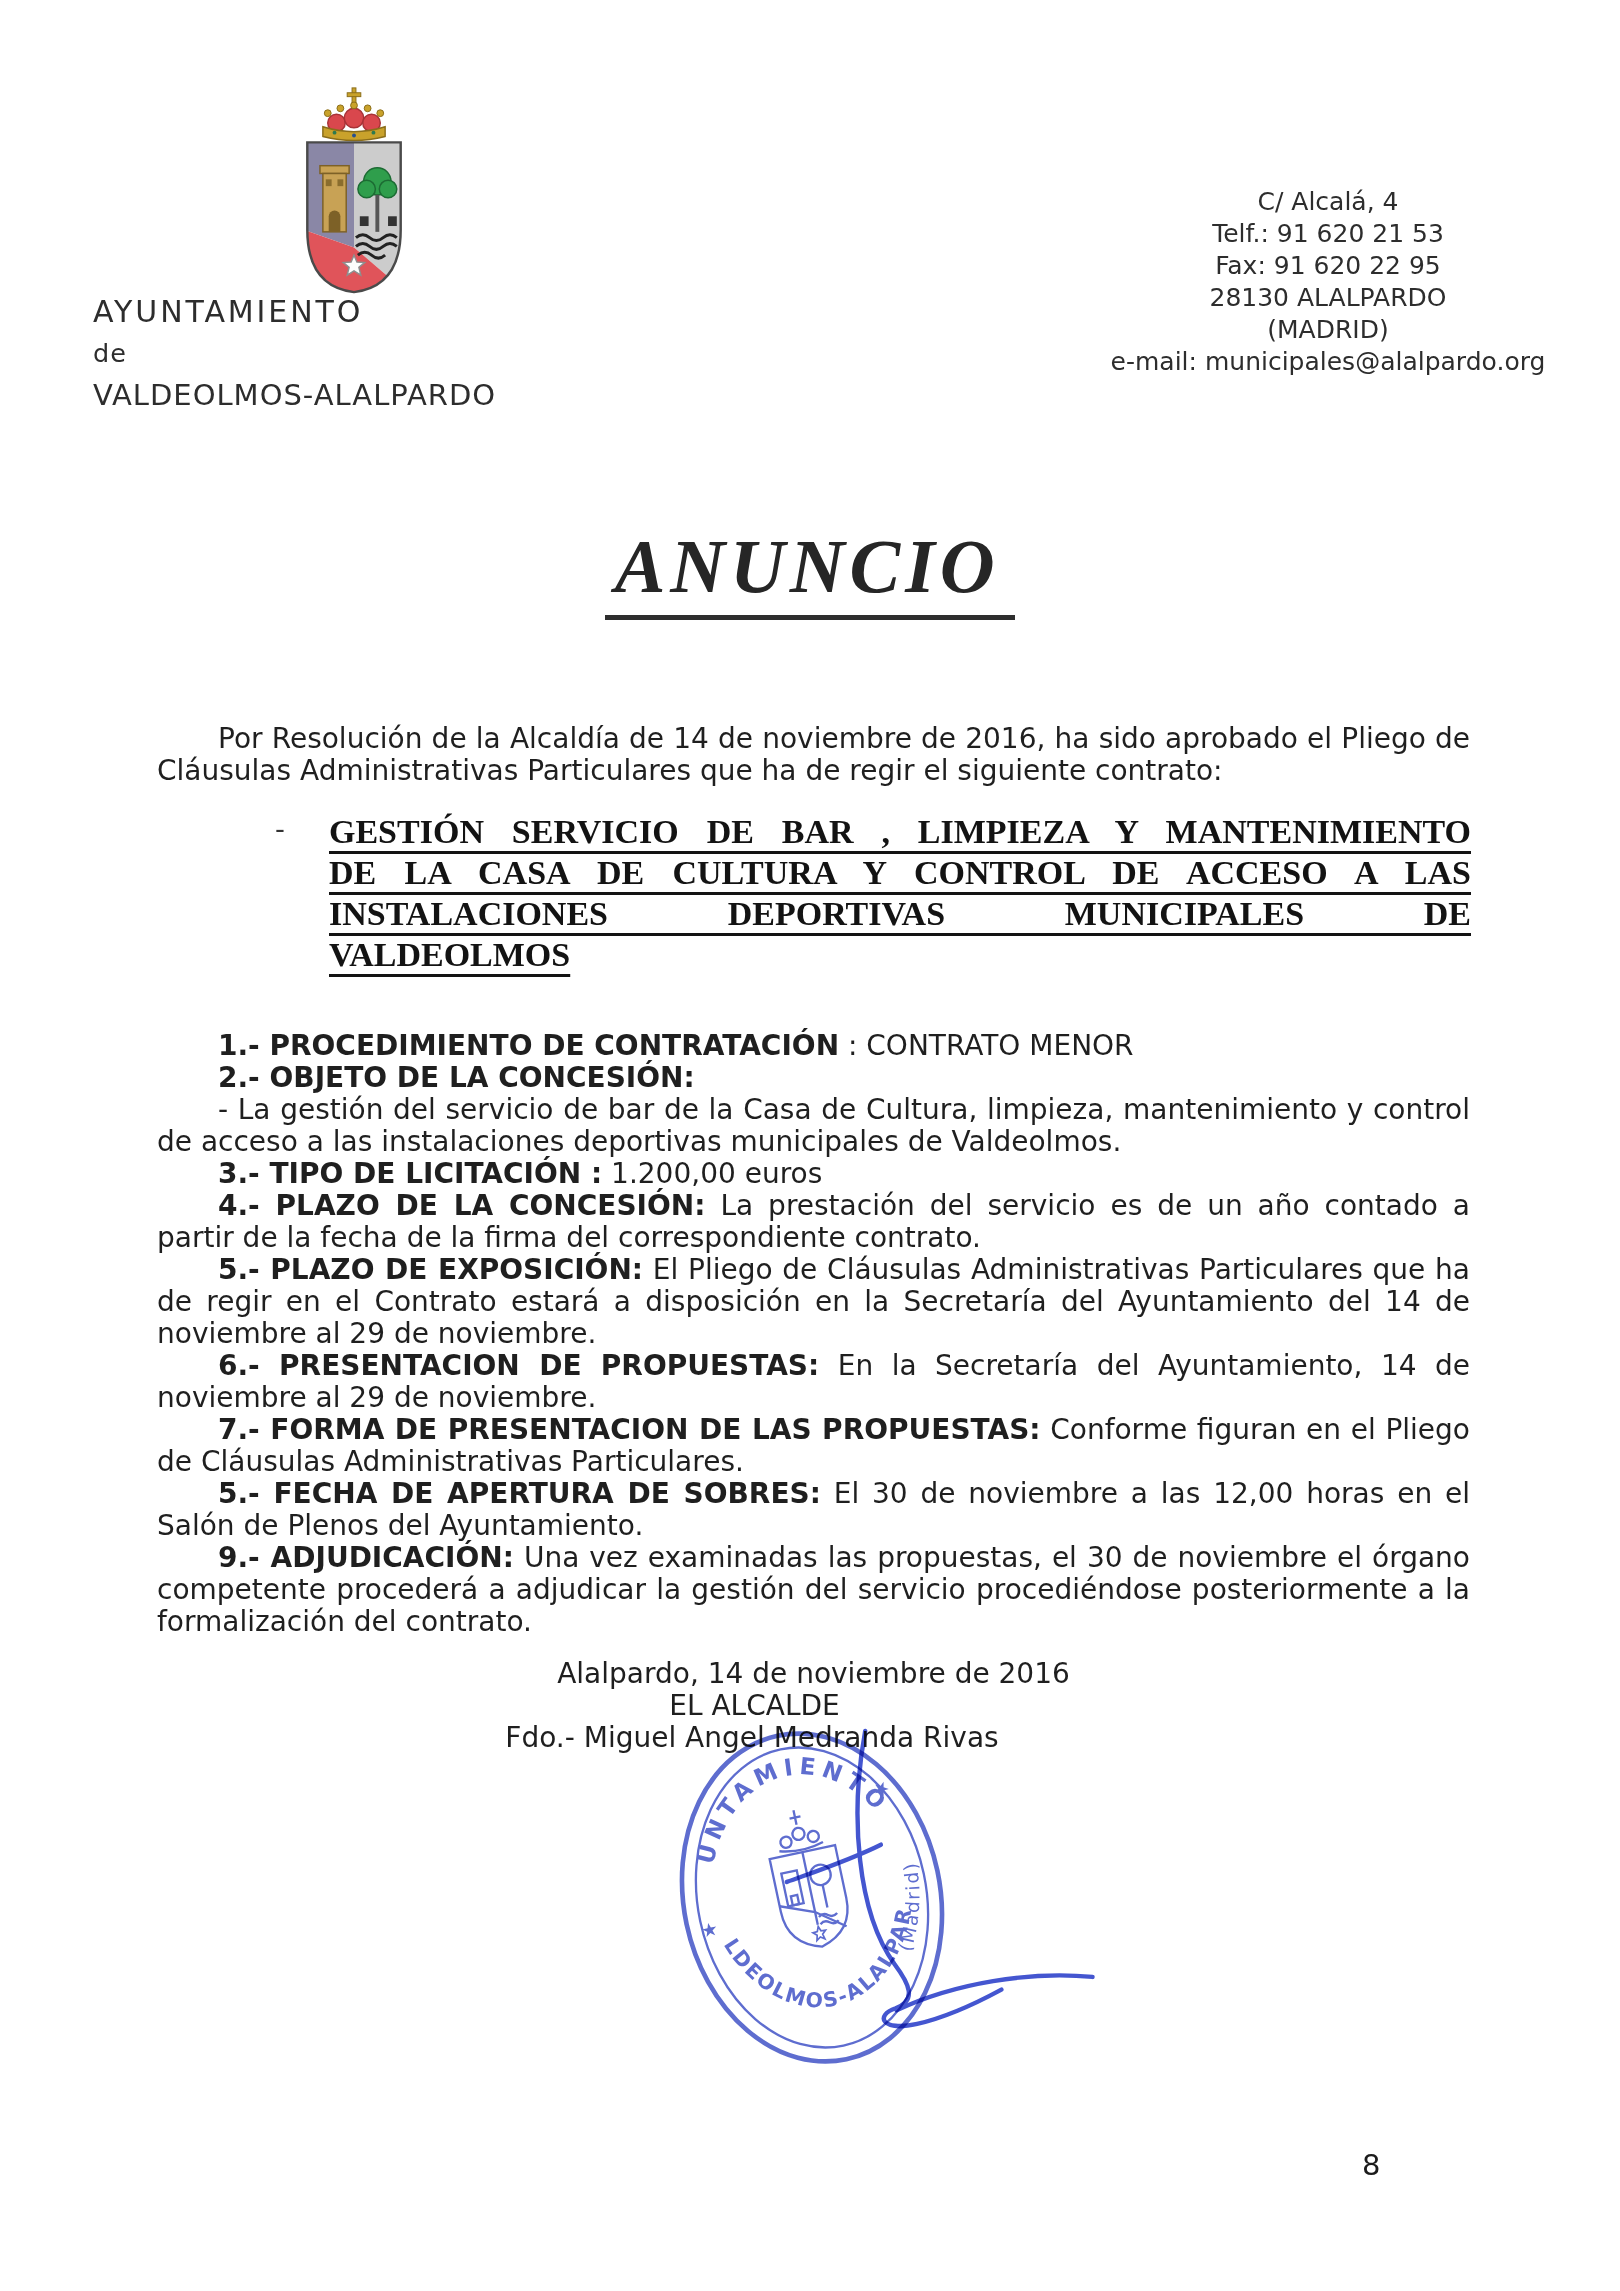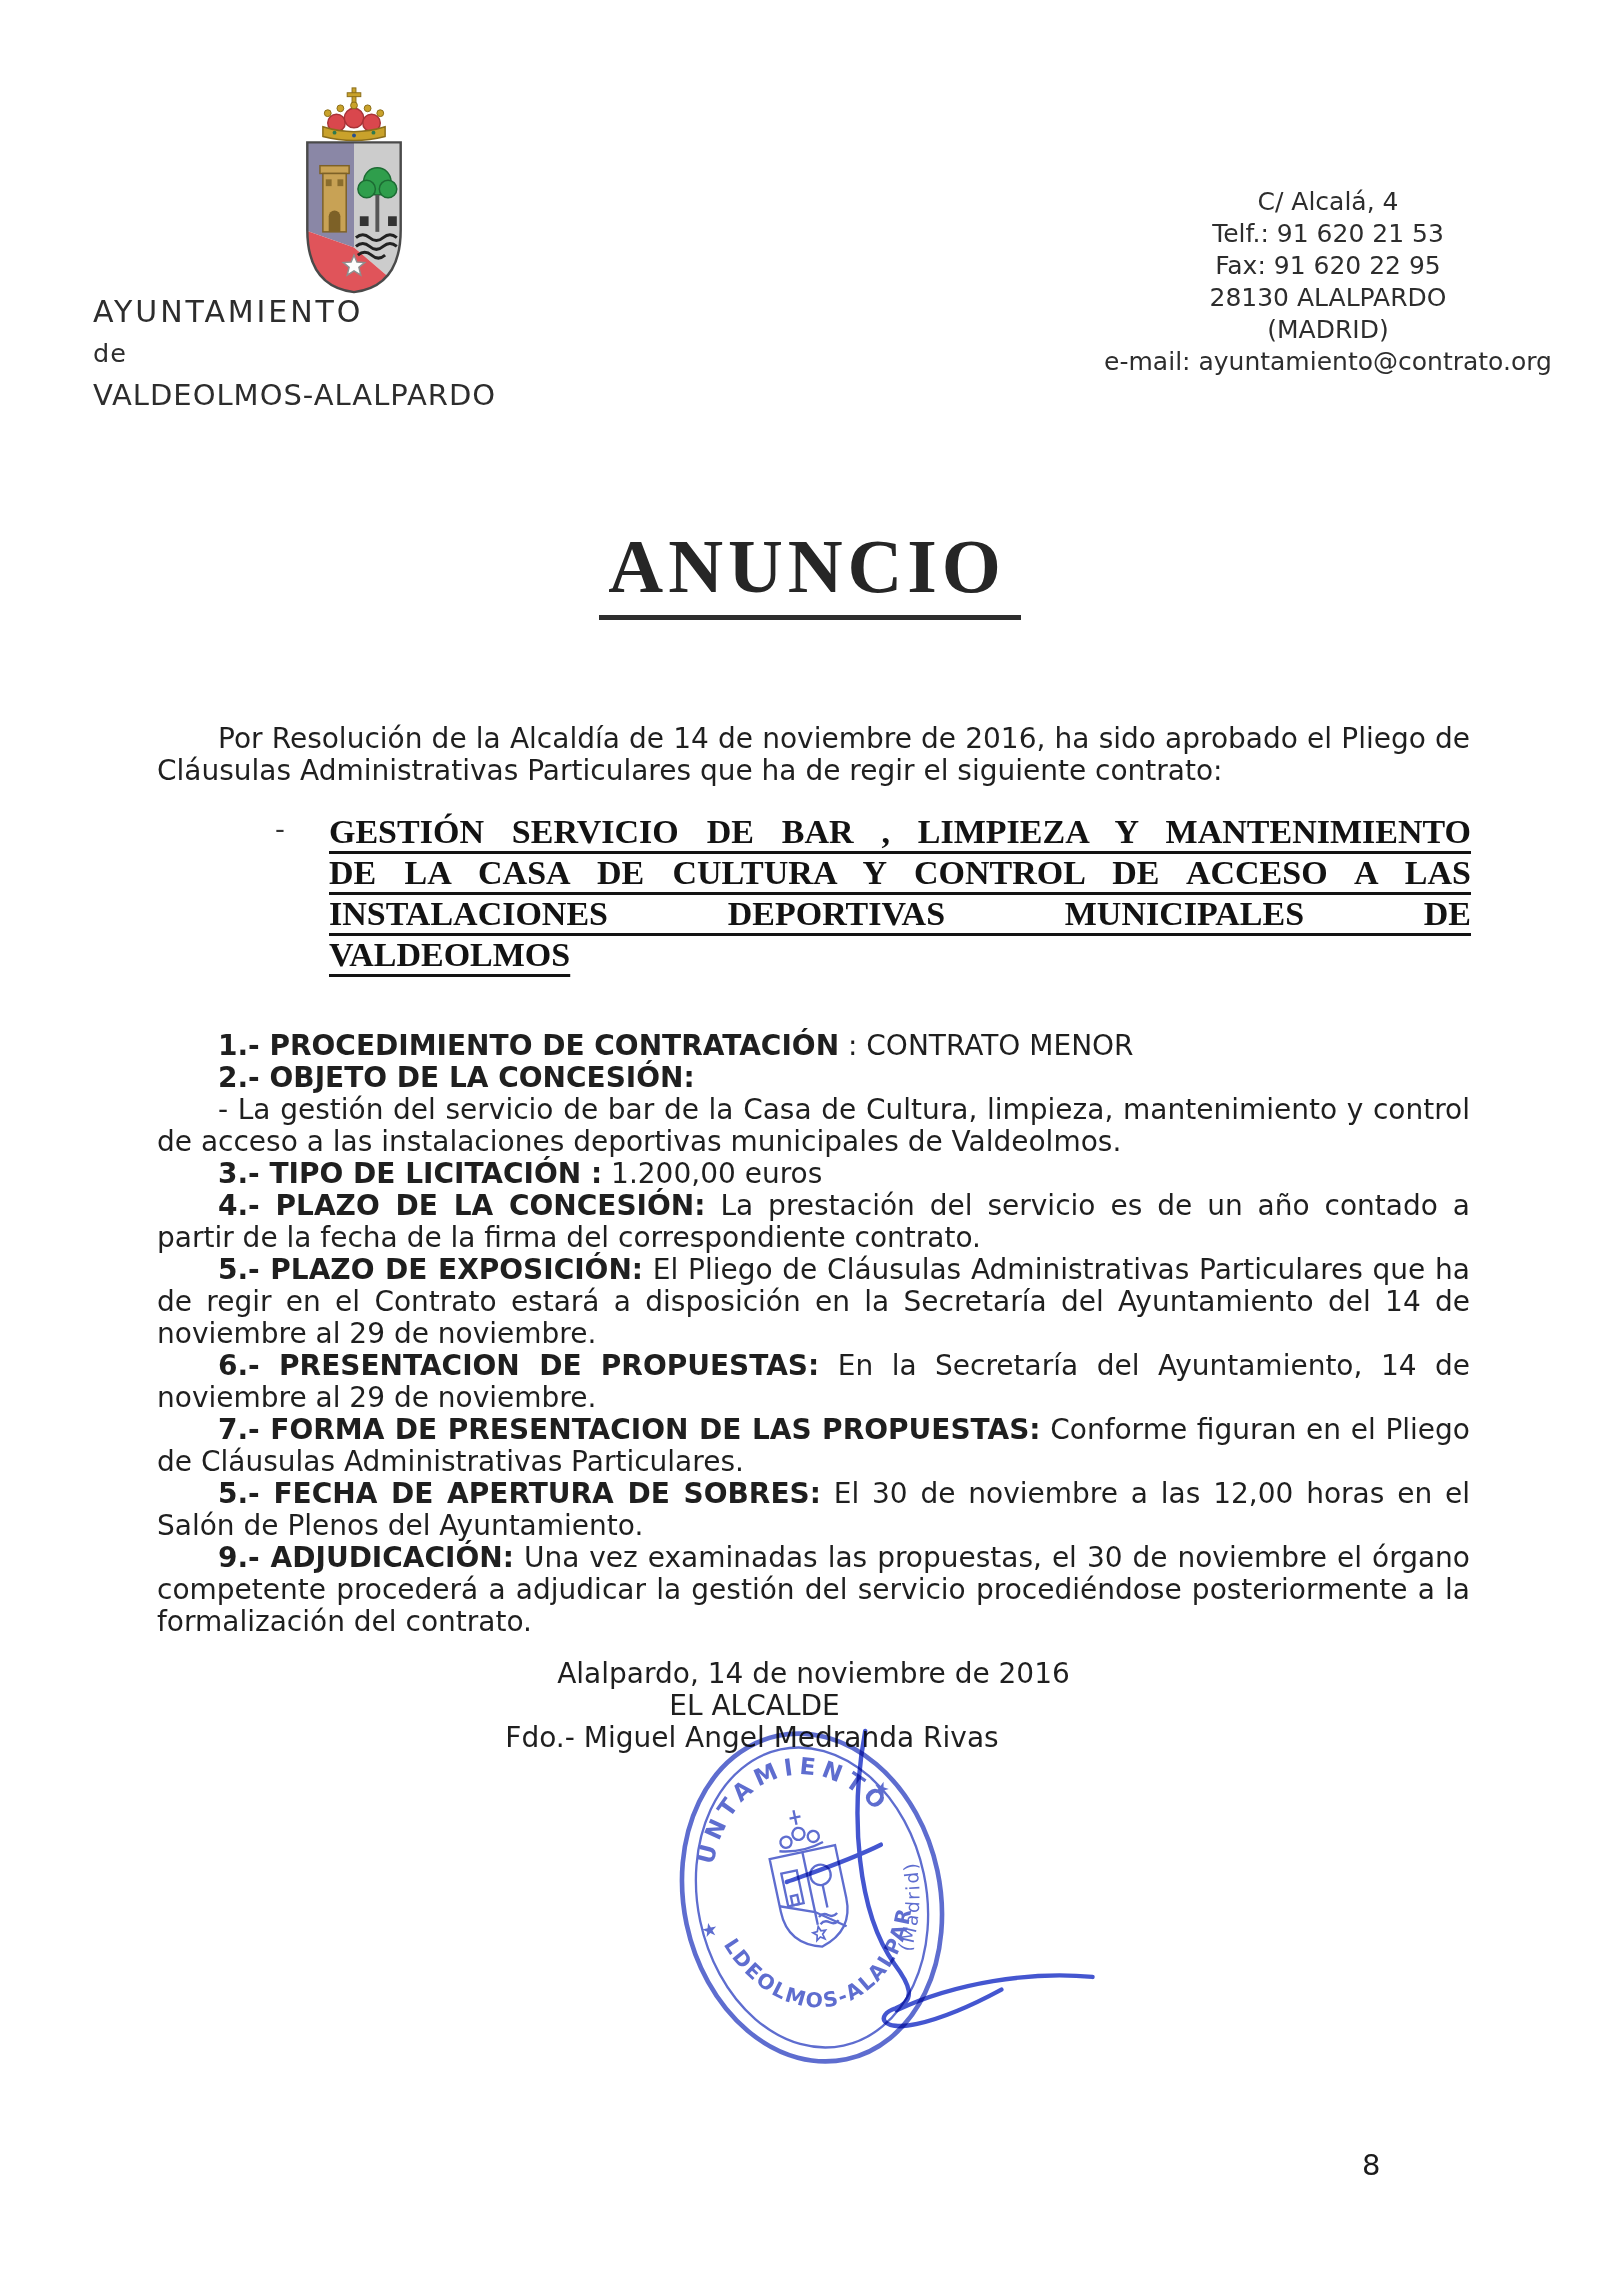--- a/index.html
+++ b/index.html
@@ -14,21 +14,21 @@
   .org-block { position:absolute; left:93px; top:294px; width:519px; color:#2d2d2d; }
   .org-line1 { font-size:30px; letter-spacing:2.9px; }
   .org-line2 { font-size:25.5px; margin-top:8.8px; letter-spacing:1px; }
   .org-line3 { font-size:29px; margin-top:9.8px; letter-spacing:1px; white-space:nowrap; }
   .contact-block { position:absolute; left:1083px; top:186px; width:490px; text-align:center;
                    font-size:25px; line-height:32px; color:#2d2d2d; }
 
   
   .title-wrap { position:absolute; left:0; top:527px; width:100%; text-align:center; }
   .doc-title {
-    display:inline-block; font-family:"Liberation Serif", serif; font-weight:bold;
+    display:inline-block; font-family:"Liberation Serif", serif; font-style:italic; font-weight:bold;
     font-size:76px; letter-spacing:4.9px; color:#262626;
     padding:0 15.7px 7.8px 9.8px; border-bottom:5.9px solid #2e2e2e; line-height:1.05;
   }
 
   
   .body { position:absolute; left:157px; top:723px; width:1313px;
           font-size:28px; line-height:32px; text-align:justify; }
   .body p { margin:0; }
   .intro { text-indent:61px; }
 
@@ -113,21 +113,21 @@
     <div class="org-line2">de</div>
     <div class="org-line3">VALDEOLMOS-ALALPARDO</div>
   </div>
 
   <div class="contact-block">
     <div>C/ Alcalá, 4</div>
     <div>Telf.: 91 620 21 53</div>
     <div>Fax: 91 620 22 95</div>
     <div>28130 ALALPARDO</div>
     <div>(MADRID)</div>
-    <div>e-mail: ayuntamiento@contrato.org</div>
+    <div>e-mail: municipales@alalpardo.org</div>
   </div>
 
   <div class="title-wrap">
     <span class="doc-title">ANUNCIO</span>
   </div>
 
   <div class="body">
     <p class="intro">Por Resolución de la Alcaldía de 14 de noviembre de 2016, ha sido aprobado el Pliego de Cláusulas Administrativas Particulares que ha de regir el siguiente contrato:</p>
 
     <div class="contract">

